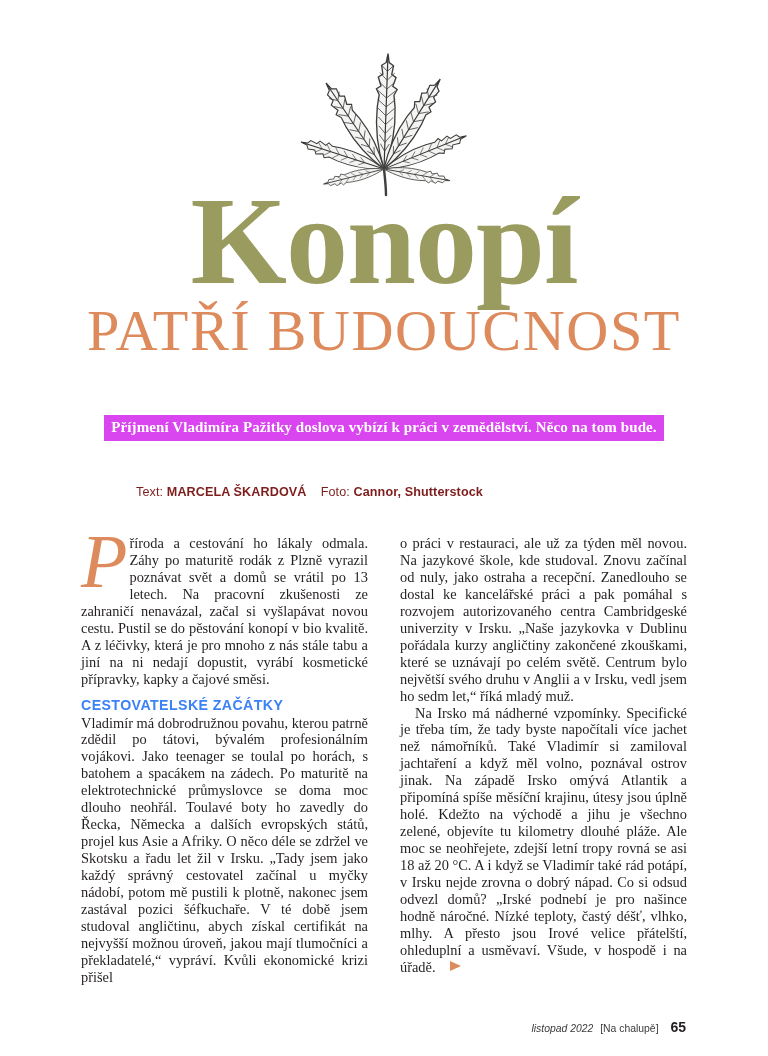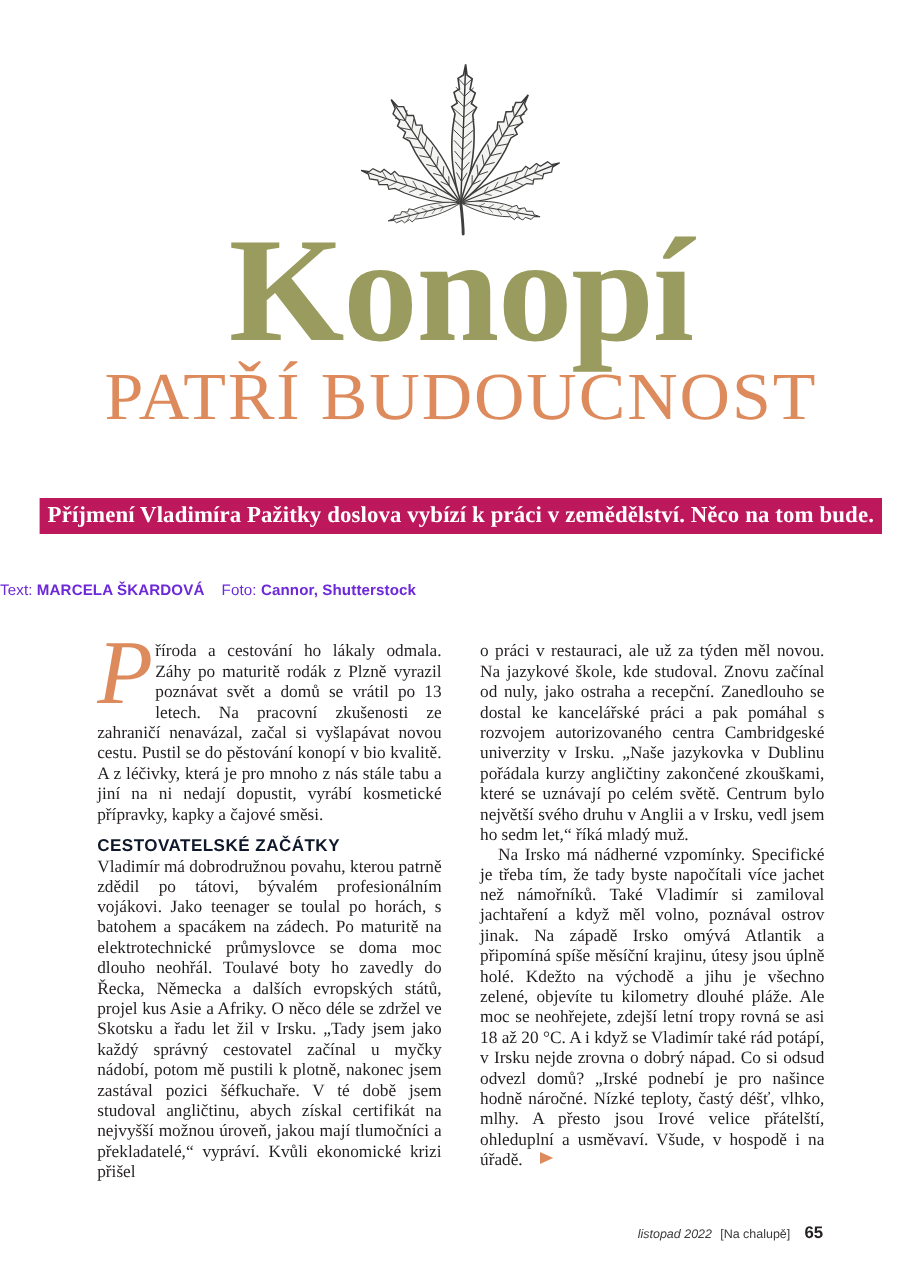--- a/index.html
+++ b/index.html
@@ -69,42 +69,42 @@
   
   .banner {
     position: absolute;
     top: 414px;
     left: 0;
     width: 768px;
     text-align: center;
   }
   .banner-line {
     display: inline-block;
-    background: #be185d;
+    background: #d946ef;
     color: #ffffff;
     font-family: "Liberation Serif", serif;
     font-weight: 700;
-    font-size: 19px;
+    font-size: 15px;
     line-height: 1.0;
     padding: 5px 7px 6px 7px;
     white-space: nowrap;
     letter-spacing: 0.1px;
     text-align: center;
   }
 
   
   .byline {
     position: absolute;
     top: 484px;
     left: 0;
     width: 619px;
-    text-align: left;
+    text-align: center;
     font-family: "Liberation Sans", sans-serif;
     font-size: 12.6px;
-    color: #6d28d9;
+    color: #7f1d1d;
     letter-spacing: 0.1px;
   }
   .byline .lbl { font-weight: 400; }
   .byline .nm  { font-weight: 700; }
   .byline .gap { display: inline-block; width: 7px; }
 
   
   .columns {
     position: absolute;
     top: 534px;
@@ -144,21 +144,21 @@
     padding: 0;
     shape-outside: polygon(0 0, 100% 0, 100% 100%, 0 100%);
   }
   .firstpara { min-height: 0; }
 
   .section-head {
     font-family: "Liberation Sans", sans-serif;
     font-weight: 700;
     font-size: 14.2px;
     letter-spacing: 0.4px;
-    color: #0f172a;
+    color: #3b82f6;
     margin: 9px 0 1px 0;
     text-align: left;
   }
 
   .endmark {
     display: inline-block;
     width: 0;
     height: 0;
     margin-left: 14px;
     vertical-align: 1px;

